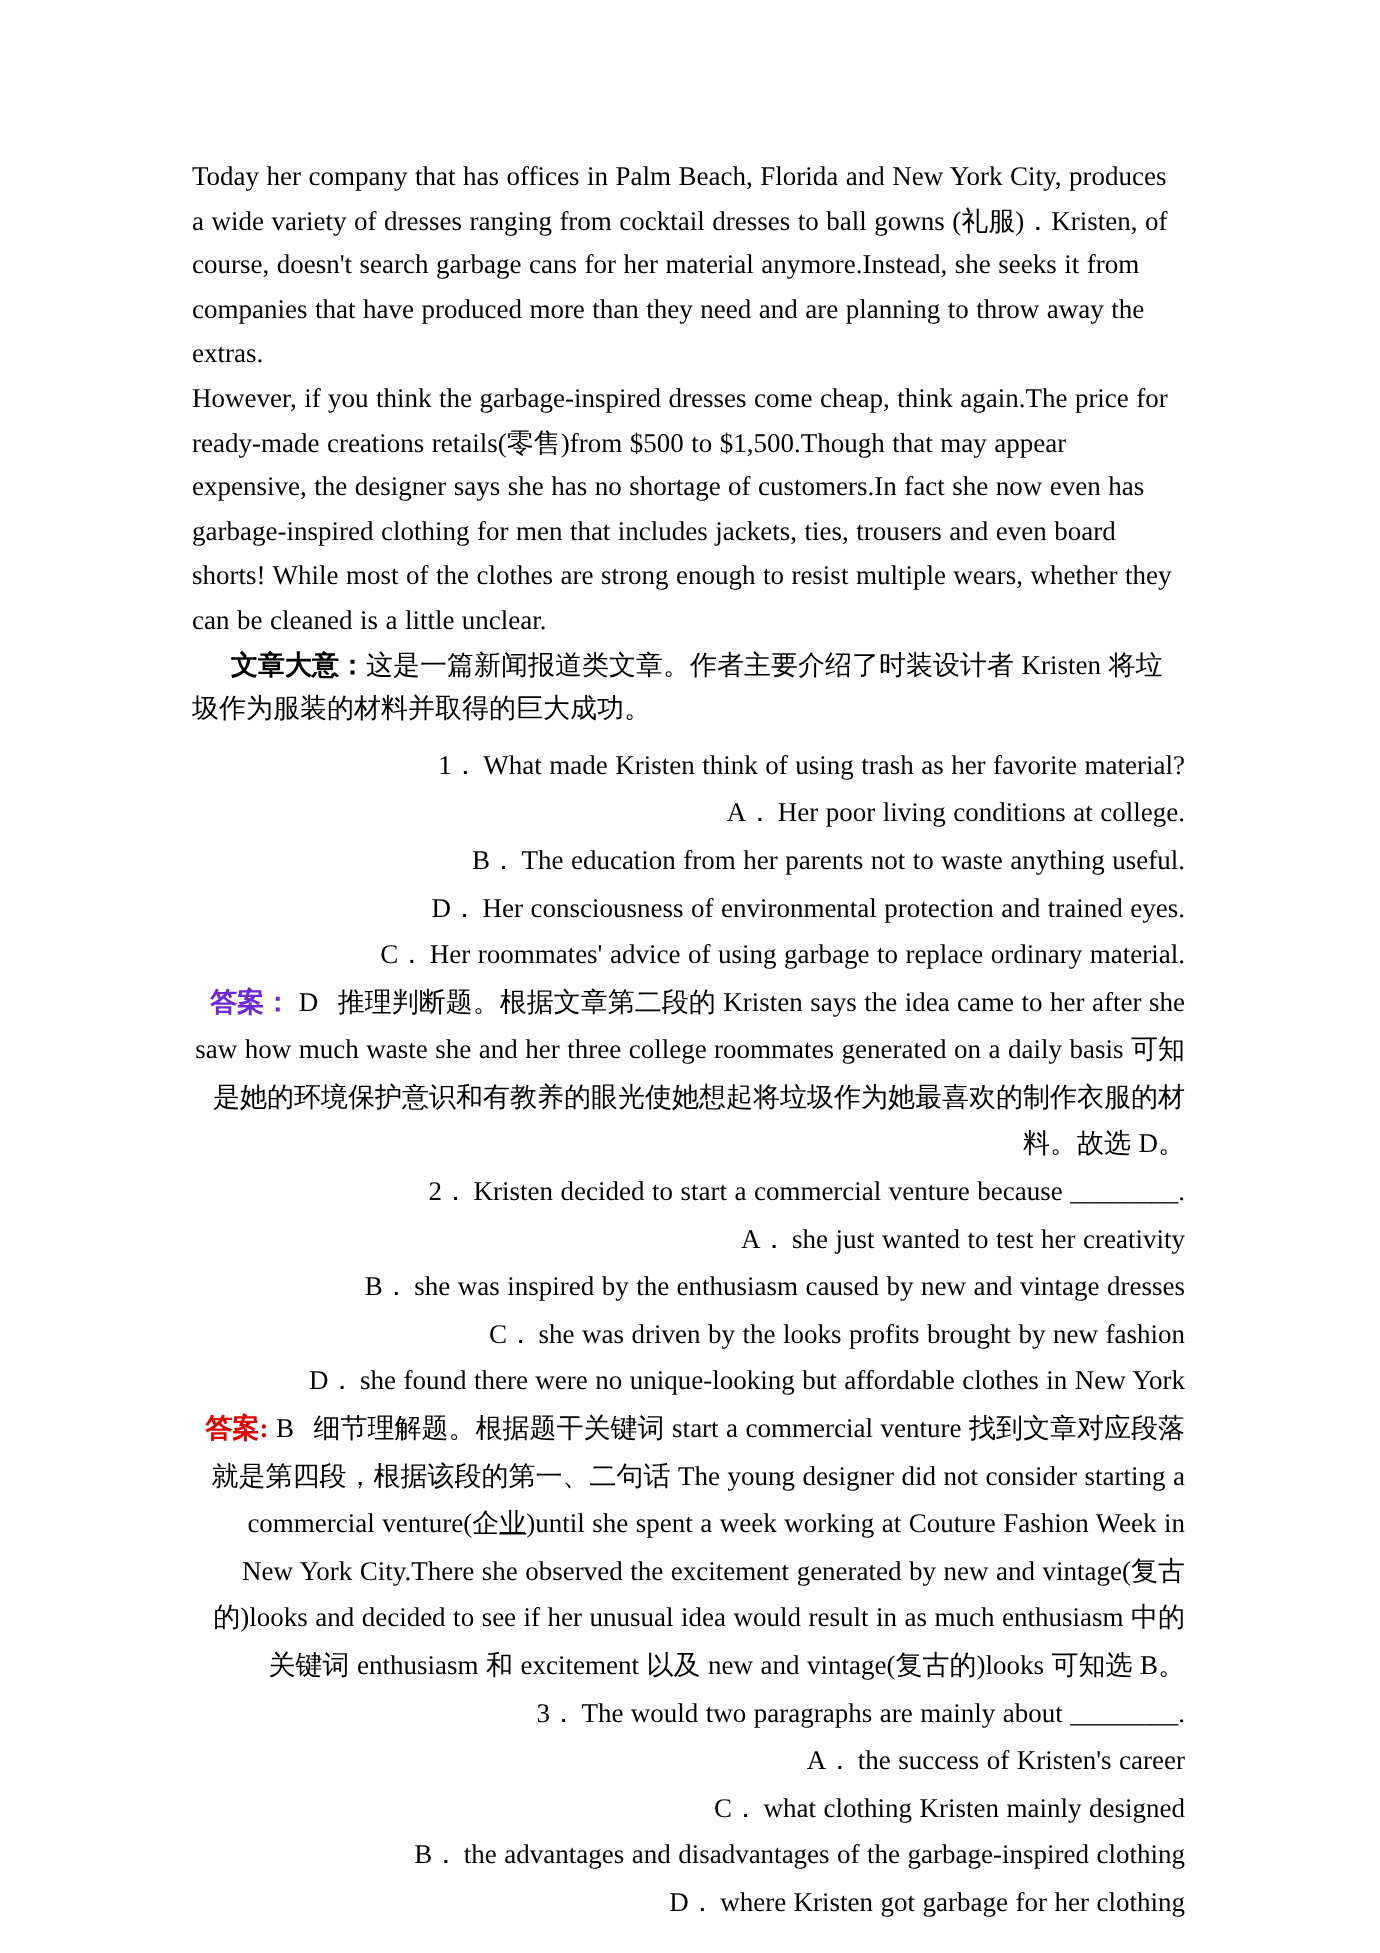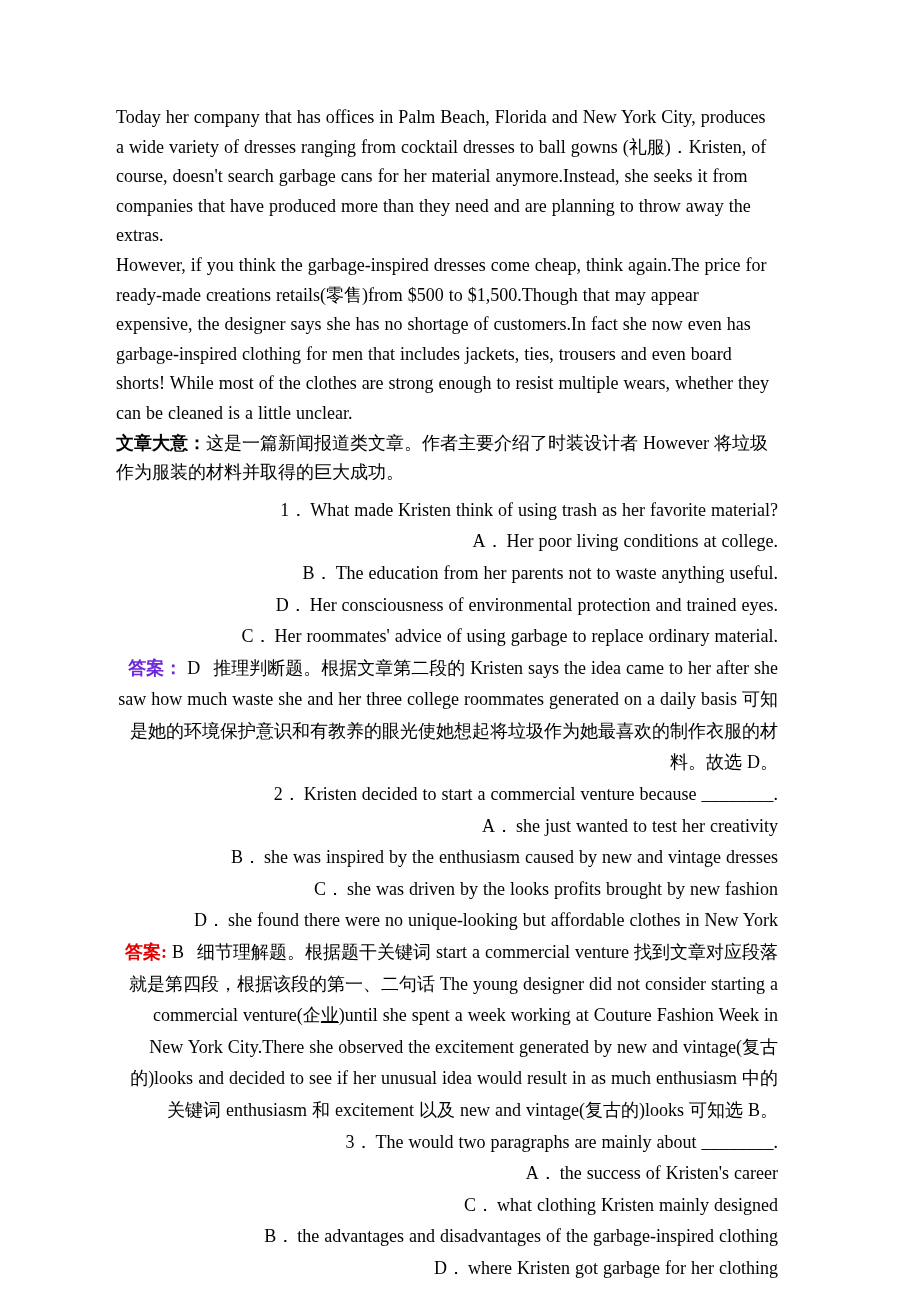--- a/index.html
+++ b/index.html
@@ -10,56 +10,56 @@
   body {
     width: 920px;
     height: 1302px;
     position: relative;
     overflow: hidden;
     font-family: "Liberation Serif", "DejaVu Serif", serif;
     color: #000000;
   }
   .content {
     position: absolute;
-    left: 116px;
+    left: 128px;
     top: 103px;
     width: 662px;
   }
   .para {
     margin: 0;
     font-size: 18px;
     line-height: 29.6px;
     text-align: left;
     word-spacing: 0.5px;
   }
   .questions {
     margin-top: 7px;
   }
   .qline {
     margin: 0;
     font-size: 18px;
     line-height: 31.6px;
     text-align: right;
     word-spacing: 0.5px;
   }
-  .b { font-weight: bold; }
+  .b { font-weight: bold; margin-left: 26px; }
   .u { text-decoration: underline; }
   .qnum, .olet { margin-right: 3px; }
   .ans-label { font-weight: bold; }
   .ans-letter { margin: 0 13px 0 5px; }
 </style>
 </head>
 <body style="background: rgb(255, 255, 255); color: rgb(0, 0, 0);">
 
 <div class="content">
 
   <section>
     <p class="para">Today her company that has offices in Palm Beach, Florida and New York City, produces a wide variety of dresses ranging from cocktail dresses to ball gowns (礼服)．Kristen, of course, doesn't search garbage cans for her material anymore.Instead, she seeks it from companies that have produced more than they need and are planning to throw away the extras.</p>
     <p class="para">However, if you think the garbage-inspired dresses come cheap, think again.The price for ready-made creations retails(零售)from $500 to $1,500.Though that may appear expensive, the designer says she has no shortage of customers.In fact she now even has garbage-inspired clothing for men that includes jackets, ties, trousers and even board shorts! While most of the clothes are strong enough to resist multiple wears, whether they can be cleaned is a little unclear.</p>
-    <p class="para"><span class="b">文章大意：</span><span>这是一篇新闻报道类文章。作者主要介绍了时装设计者 However 将垃圾作为服装的材料并取得的巨大成功。</span></p>
+    <p class="para"><span class="b">文章大意：</span><span>这是一篇新闻报道类文章。作者主要介绍了时装设计者 Kristen 将垃圾作为服装的材料并取得的巨大成功。</span></p>
   </section>
 
   <section class="questions">
 
     <div>
       <p class="qline"><span class="qnum">1．</span><span>What made Kristen think of using trash as her favorite material?</span></p>
       <p class="qline"><span class="olet">A．</span><span>Her poor living conditions at college.</span></p>
       <p class="qline"><span class="olet">B．</span><span>The education from her parents not to waste anything useful.</span></p>
       <p class="qline"><span class="olet">D．</span><span>Her consciousness of environmental protection and trained eyes.</span></p>
       <p class="qline"><span class="olet">C．</span><span>Her roommates' advice of using garbage to replace ordinary material.</span></p>

